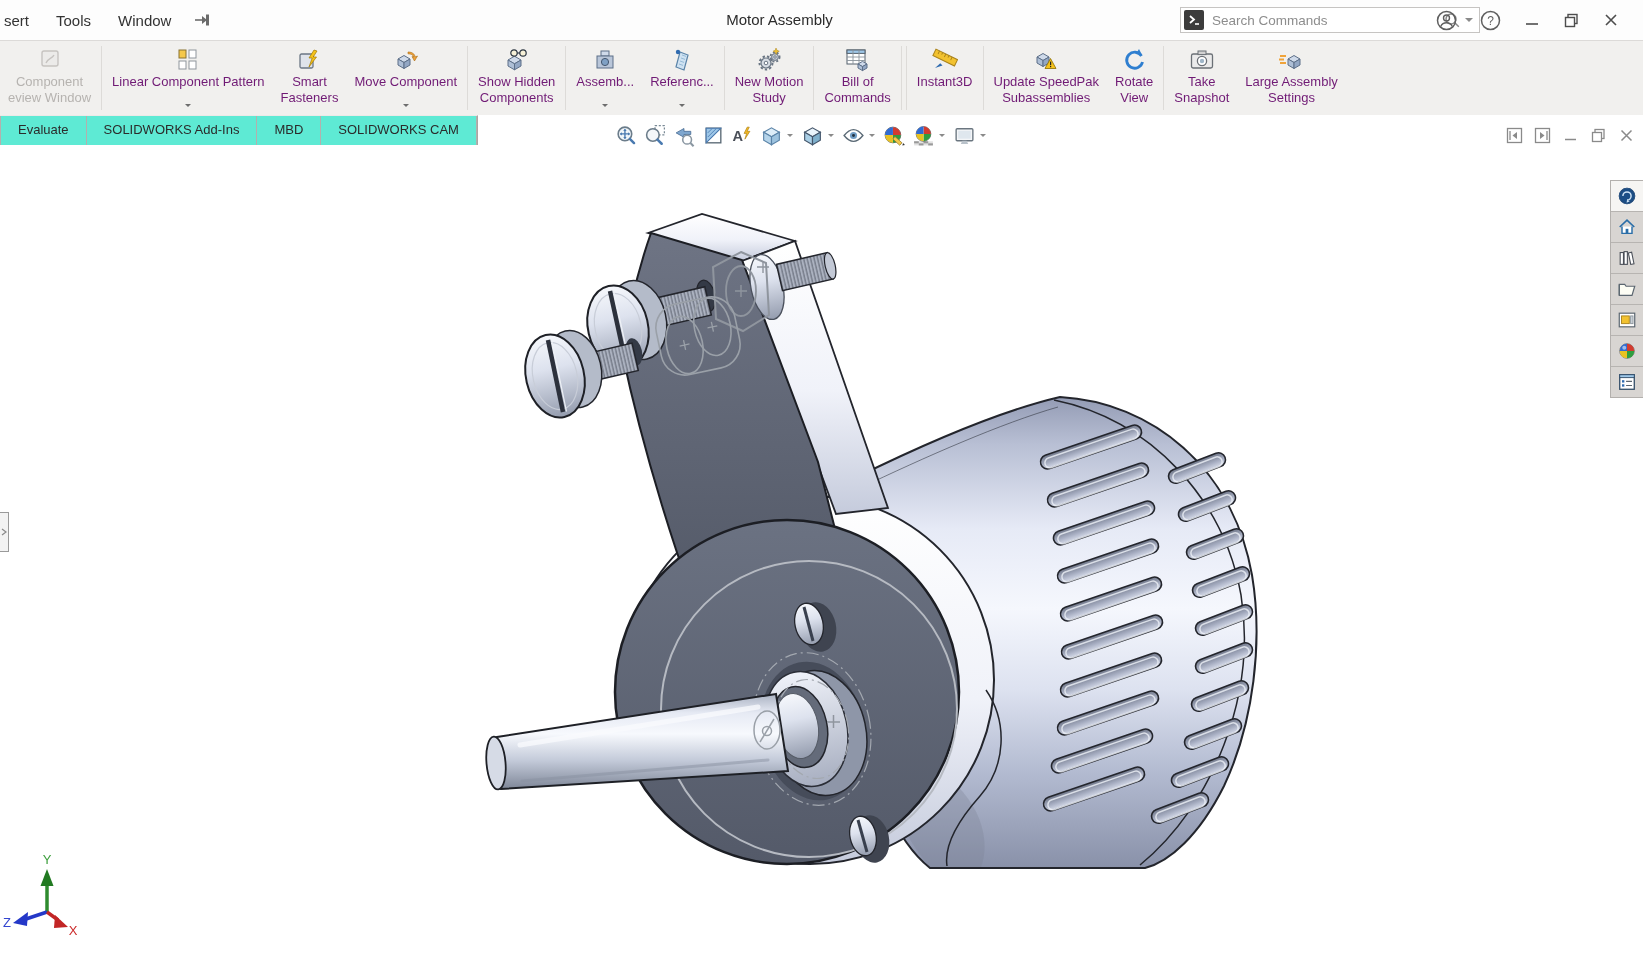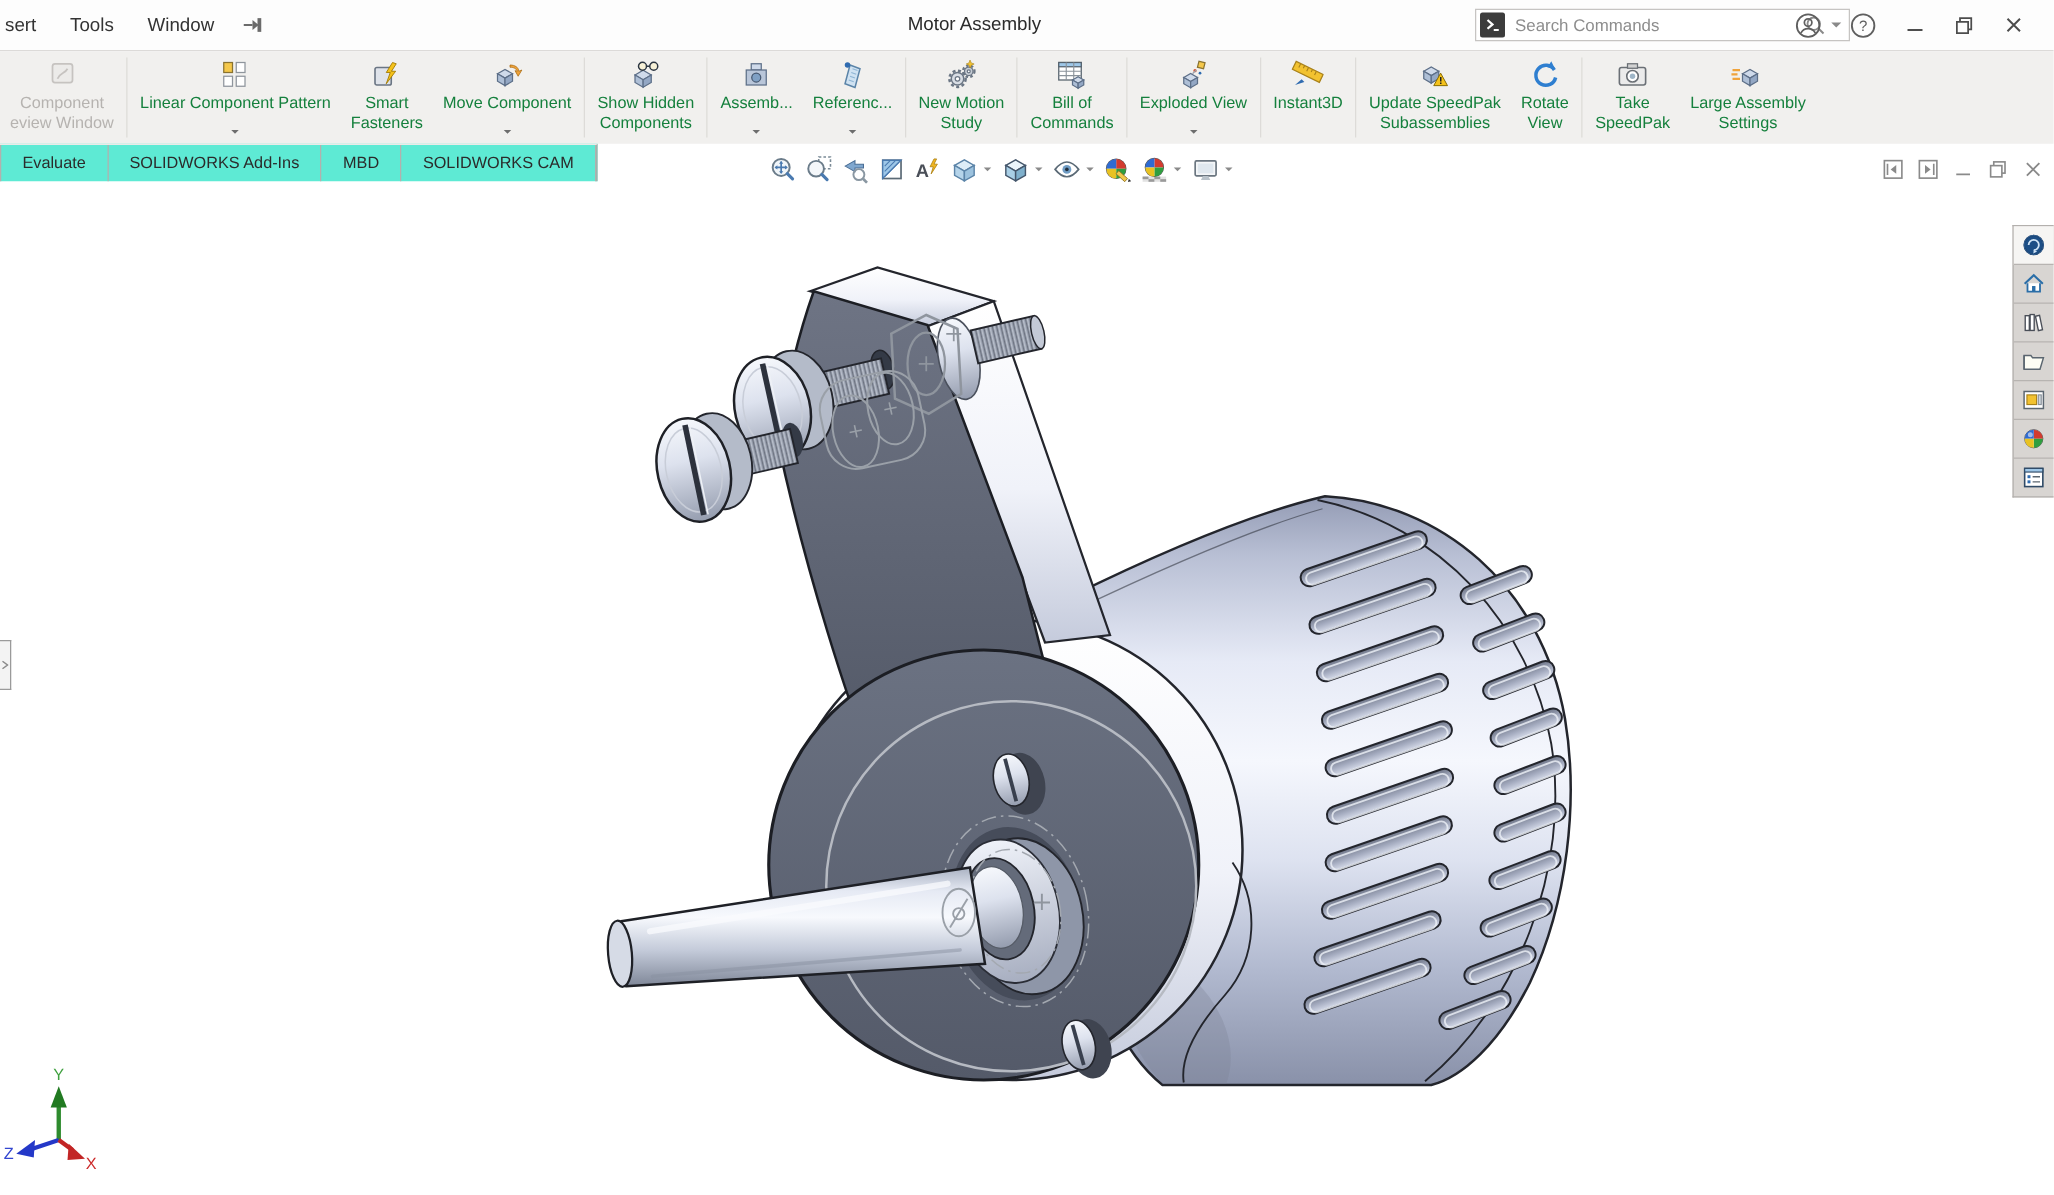--- a/index.html
+++ b/index.html
@@ -15,21 +15,21 @@
   .search-box{position:absolute;left:1180px;top:7px;width:300px;height:26px;border:1px solid #c6c4c2;background:#fff;
               display:flex;align-items:center;box-sizing:border-box}
   .sw-cmd{width:20px;height:20px;margin:0 6px 0 3px;background:#3c3c3c;border-radius:2px;display:flex;align-items:center;justify-content:center}
   .search-box input{border:0;outline:0;flex:1;font-size:13.5px;color:#333;font-family:inherit;min-width:0}
   .search-box input::placeholder{color:#8d8d8d}
   .tb-right{position:absolute;left:1436px;top:0;height:40px;display:flex;align-items:center;gap:23px}
   .tb-btn{display:flex;align-items:center;justify-content:center}
   
   .ribbon{position:absolute;left:0;top:41px;width:1643px;height:74px;background:#f1f0ee;display:flex;align-items:stretch;overflow:hidden}
   .rbtn{display:flex;flex-direction:column;align-items:center;padding:5px 8px 2px;font-size:13px;line-height:15.5px;
-        color:#15803d;text-align:center;white-space:nowrap;box-sizing:border-box}
+        color:#701a75;text-align:center;white-space:nowrap;box-sizing:border-box}
   .rbtn .ricon{height:28px;display:flex;align-items:center;justify-content:center}
   .rbtn.disabled{color:#b6b3b0}
   .rcaret{width:0;height:0;border:3.5px solid transparent;border-top-color:#6d6d6d;margin-top:auto;margin-bottom:3px}
   .rsep{width:1px;background:#dddbd8;margin:5px 2px}
   
   .tabbar{position:absolute;left:0;top:115px;height:30px;display:flex;background:#5eead4;border-top:1px solid #eceae8;
           border-right:1px solid #a9a6a3;box-sizing:border-box}
   .tab{padding:0 17px;line-height:28px;font-size:13px;color:#2b2b2b;border-right:1px solid #b3b0ad;cursor:default}
   .tab:first-child{border-left:1px solid #b3b0ad}
   
@@ -239,36 +239,20 @@
         <path d="M13 17l4.5-2.6L22 17l-4.5 2.6z" fill="#cfdaea" stroke="#5d6f88"></path>
         <path d="M13 17v4l4.5 2.6v-4z" fill="#aebfd6" stroke="#5d6f88"></path>
           <path d="M22 17v4l-4.5 2.6v-4z" fill="#93a7c4" stroke="#5d6f88"></path>
       </svg>
     </span>
     <span>Bill of</span>
     <span>Commands</span>
   </div>
   <div class="rsep"></div>
 
-  <div class="rbtn">
-    <span class="ricon">
-      <svg width="26" height="26" viewBox="0 0 26 26">
-        <path d="M5 15l5.5-3.2L16 15l-5.5 3.2z" fill="#cfdaea" stroke="#5d6f88"></path>
-        <path d="M5 15v5l5.5 3.2v-5z" fill="#aebfd6" stroke="#5d6f88"></path>
-          <path d="M16 15v5l-5.5 3.2v-5z" fill="#93a7c4" stroke="#5d6f88"></path>
-        <rect x="16.5" y="2.5" width="5" height="5" fill="#f5c84a" stroke="#8a7330" transform="rotate(14 19 5)"></rect>
-        <circle cx="14" cy="9.5" r="1.3" fill="#d94f2a"></circle>
-          <circle cx="18" cy="11.5" r="1.1" fill="#2f6bb0"></circle>
-        <path d="M12 12l3-3" stroke="#9aa2ae" stroke-width="1"></path>
-      </svg>
-    </span>
-    <span>Exploded View</span>
-    <span></span>
-    <span class="rcaret"></span>
-  </div>
   <div class="rsep"></div>
 
   <div class="rbtn">
     <span class="ricon">
       <svg width="26" height="26" viewBox="0 0 26 26">
         <g transform="rotate(26 13 11)">
           <rect x="1" y="7" width="24" height="7" fill="#f2c230" stroke="#a9821a"></rect>
           <path d="M5 7v3.4M8.5 7v2.4M12 7v3.4M15.5 7v2.4M19 7v3.4" stroke="#a9821a" stroke-width=".9"></path>
         </g>
         <path d="M3 21l7.5-2.5-2.2-2.2z" fill="#2f6bb0"></path>
@@ -309,21 +293,21 @@
   <div class="rbtn">
     <span class="ricon">
       <svg width="26" height="26" viewBox="0 0 26 26">
         <rect x="2.5" y="7" width="21" height="14" rx="1.8" fill="#ebebeb" stroke="#6b7076" stroke-width="1.3"></rect>
         <rect x="9" y="4" width="8" height="3.6" fill="#d2d2d2" stroke="#6b7076"></rect>
         <circle cx="13" cy="14" r="4.6" fill="#fff" stroke="#6b7076" stroke-width="1.3"></circle>
           <circle cx="13" cy="14" r="2.2" fill="#9fb6c8"></circle>
       </svg>
     </span>
     <span>Take</span>
-    <span>SpeedPak</span>
+    <span>Snapshot</span>
   </div>
 
   <div class="rbtn">
     <span class="ricon">
       <svg width="26" height="26" viewBox="0 0 26 26">
         <path d="M1 9h6M0 12.5h5M1 16h6" stroke="#f0a33a" stroke-width="1.8"></path>
         <path d="M9 12l6-3.5 6 3.5-6 3.5z" fill="#cfdaea" stroke="#5d6f88"></path>
         <path d="M9 12v6l6 3.5v-6z" fill="#aebfd6" stroke="#5d6f88"></path>
           <path d="M21 12v6l-6 3.5v-6z" fill="#93a7c4" stroke="#5d6f88"></path>
       </svg>

